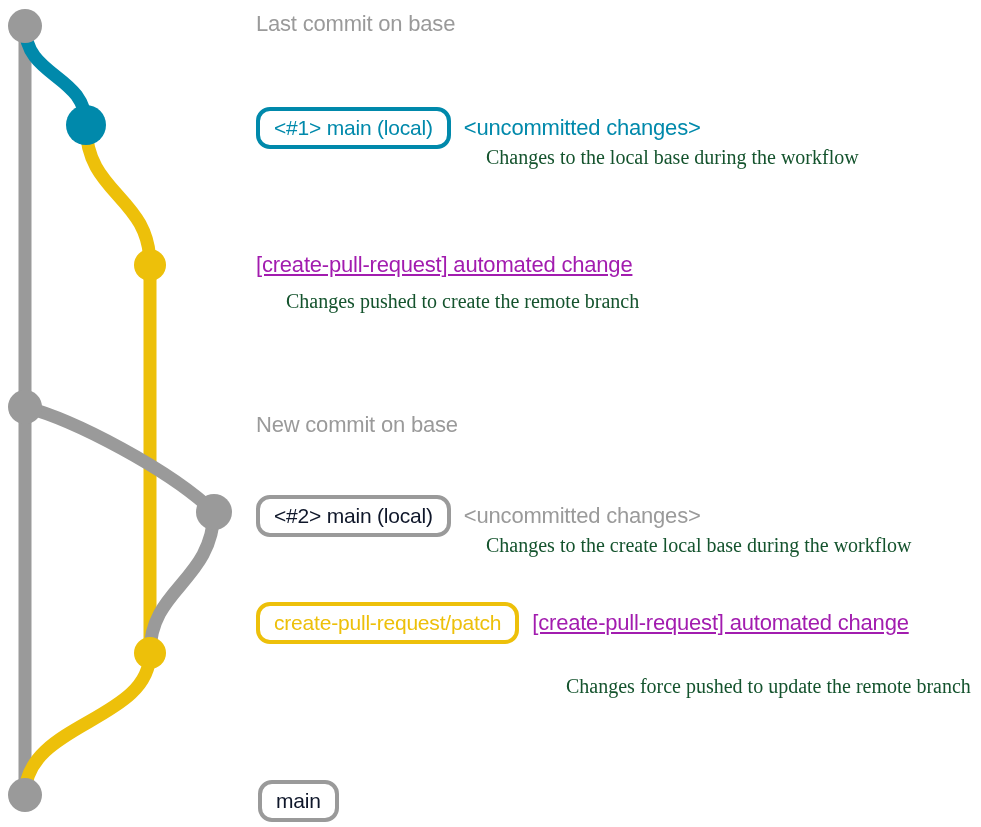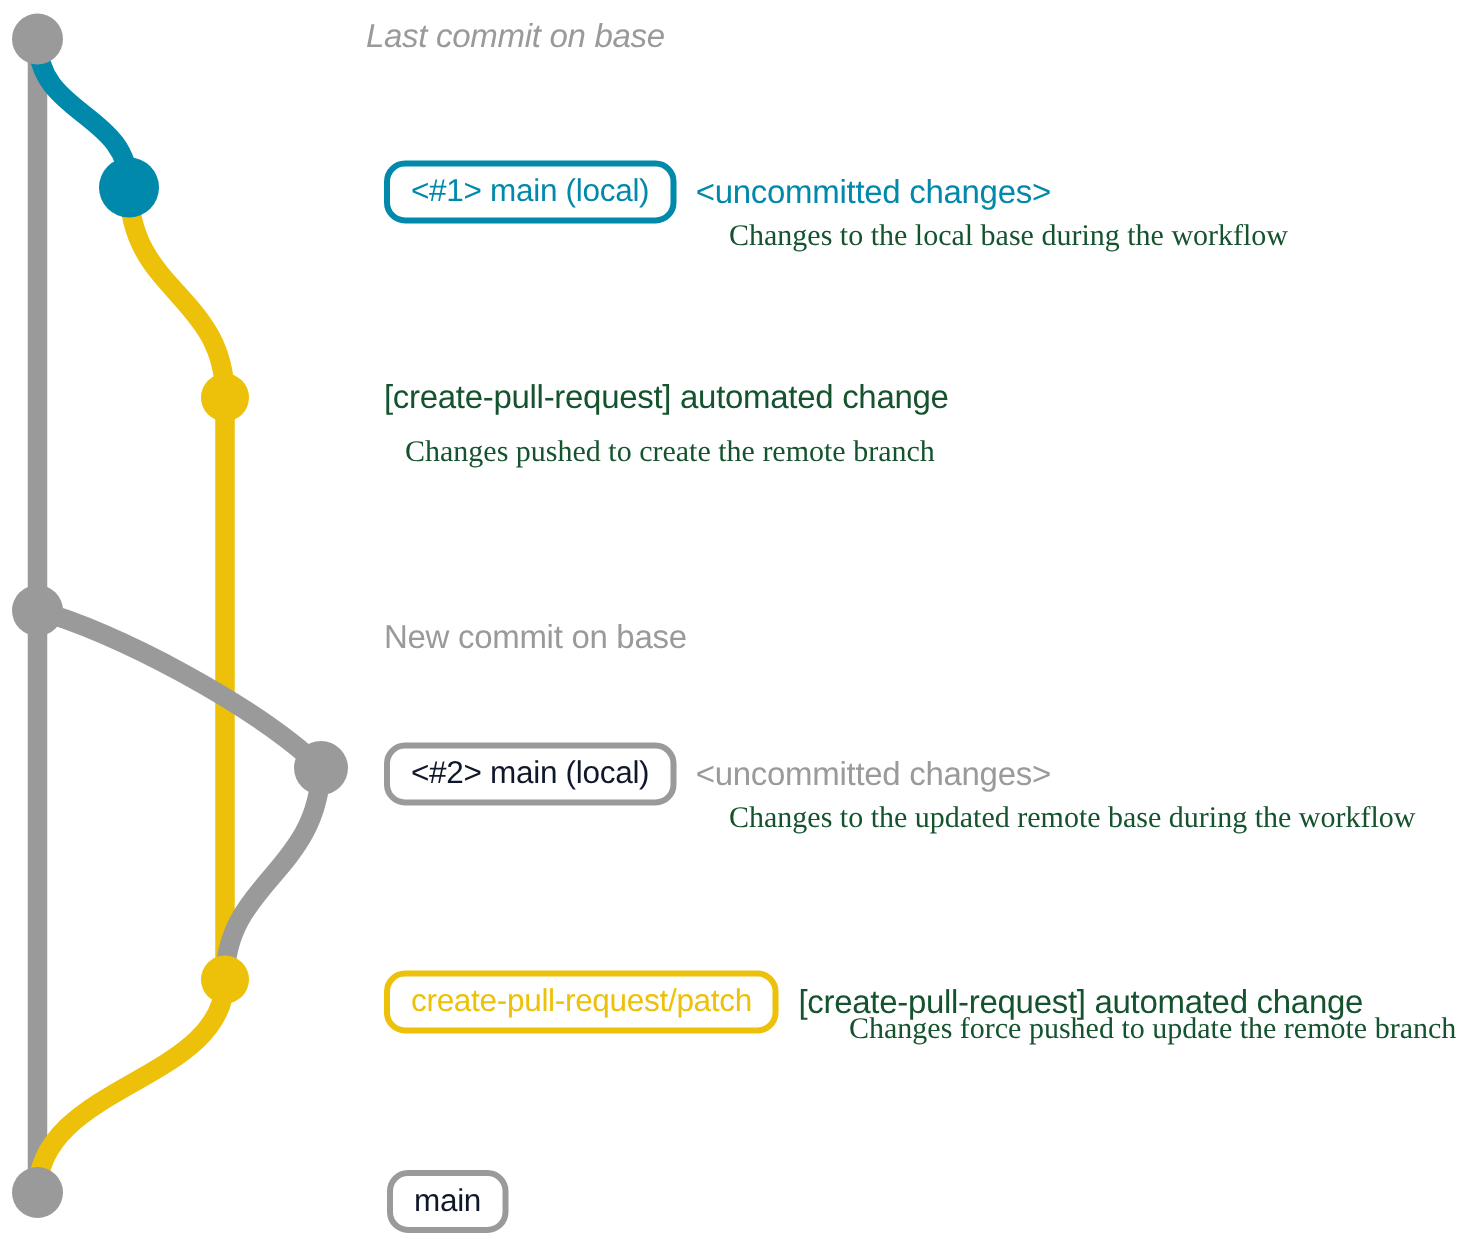--- a/index.html
+++ b/index.html
@@ -45,21 +45,21 @@
   .pill.teal { border-color: #0089ab; color: #0089ab; }
   .pill.yellow { border-color: #edc00a; color: #edc00a; }
   .pill.gray { border-color: #9a9a9a; color: #0f172a; }
   .subject {
     font-size: 22px;
     line-height: 1;
     white-space: nowrap;
     letter-spacing: -0.2px;
   }
   .subject.teal { color: #0089ab; }
-  .subject.yellow { color: #14532d; }
+  .subject.yellow { color: #a21caf; text-decoration: underline; }
   .subject.gray { color: #9a9a9a; }
   .pill + .subject { margin-left: 13px; }
   .desc {
     position: absolute;
     font-family: "Liberation Serif", "DejaVu Serif", serif;
     font-size: 20px;
     line-height: 1;
     color: #14532d;
     white-space: nowrap;
   }
@@ -87,46 +87,46 @@
 
     <circle cx="25" cy="26" r="17" fill="#9a9a9a"></circle>
     <circle cx="86" cy="125" r="20" fill="#0089ab"></circle>
     <circle cx="150" cy="265" r="16" fill="#edc00a"></circle>
     <circle cx="25" cy="407" r="17" fill="#9a9a9a"></circle>
     <circle cx="214" cy="512" r="18" fill="#9a9a9a"></circle>
     <circle cx="150" cy="653" r="16" fill="#edc00a"></circle>
     <circle cx="25" cy="795" r="17" fill="#9a9a9a"></circle>
   </svg>
 
-  <div class="row" style="left:244px; top:13px;font-style:italic;">
+  <div class="row" style="left:256px; top:13px;">
     <span class="subject gray">Last commit on base</span>
   </div>
 
   <div class="row" style="left:256px; top:107px;">
     <span class="pill teal">&lt;#1&gt; main (local)</span>
     <span class="subject teal">&lt;uncommitted changes&gt;</span>
   </div>
   <div class="desc" style="left:486px; top:147px;">Changes to the local base during the workflow</div>
 
   <div class="row" style="left:256px; top:254px;">
     <span class="subject yellow">[create-pull-request] automated change</span>
   </div>
-  <div class="desc" style="left:270px; top:291px;">Changes pushed to create the remote branch</div>
+  <div class="desc" style="left:286px; top:291px;">Changes pushed to create the remote branch</div>
 
   <div class="row" style="left:256px; top:398px;margin-top:16px;">
     <span class="subject gray">New commit on base</span>
   </div>
 
   <div class="row" style="left:256px; top:495px;">
     <span class="pill gray">&lt;#2&gt; main (local)</span>
     <span class="subject gray">&lt;uncommitted changes&gt;</span>
   </div>
-  <div class="desc" style="left:486px; top:535px;">Changes to the updated remote base during the workflow</div>
+  <div class="desc" style="left:486px; top:535px;">Changes to the create local base during the workflow</div>
 
-  <div class="row" style="left:256px; top:647px;">
+  <div class="row" style="left:256px; top:602px;">
     <span class="pill yellow">create-pull-request/patch</span>
     <span class="subject yellow">[create-pull-request] automated change</span>
   </div>
   <div class="desc" style="left:566px; top:676px;">Changes force pushed to update the remote branch</div>
 
   <div class="row" style="left:258px; top:780px;">
     <span class="pill gray">main</span>
   </div>
 
 </div>

